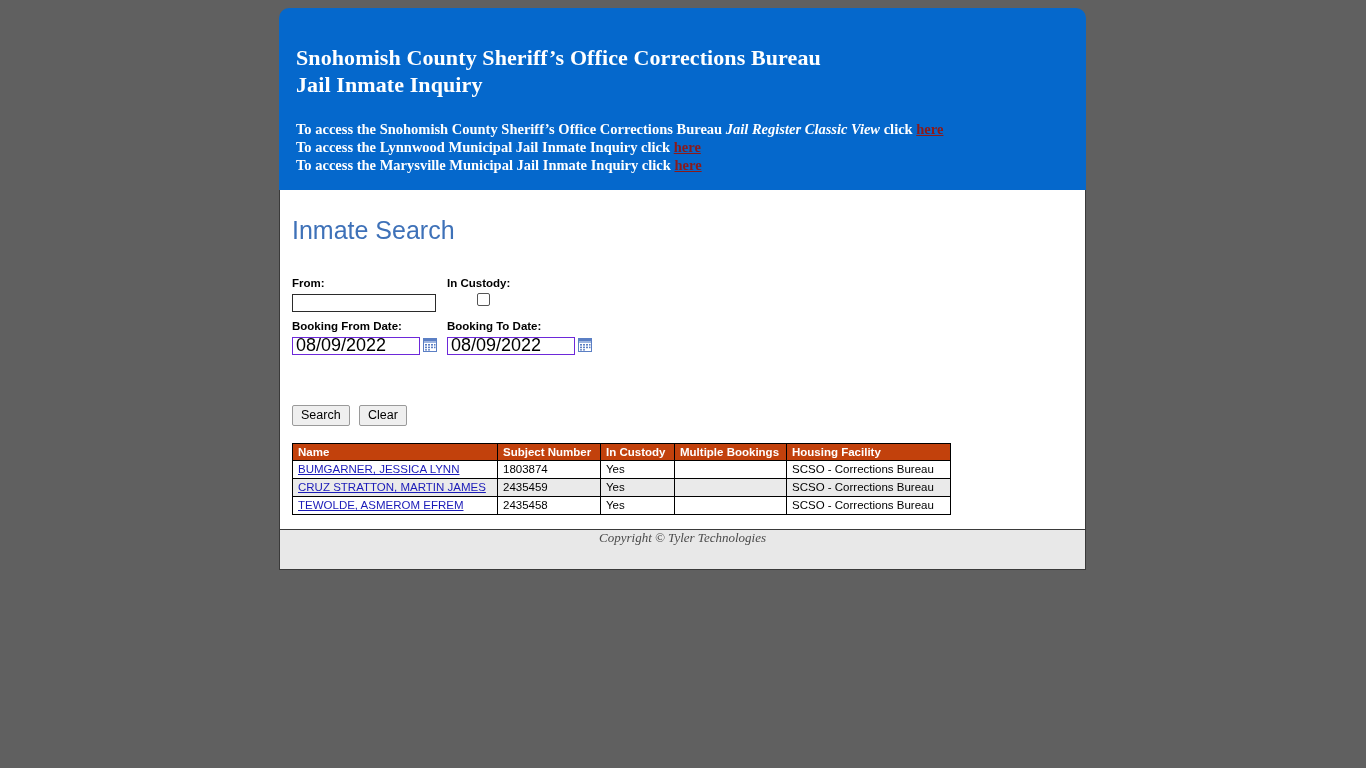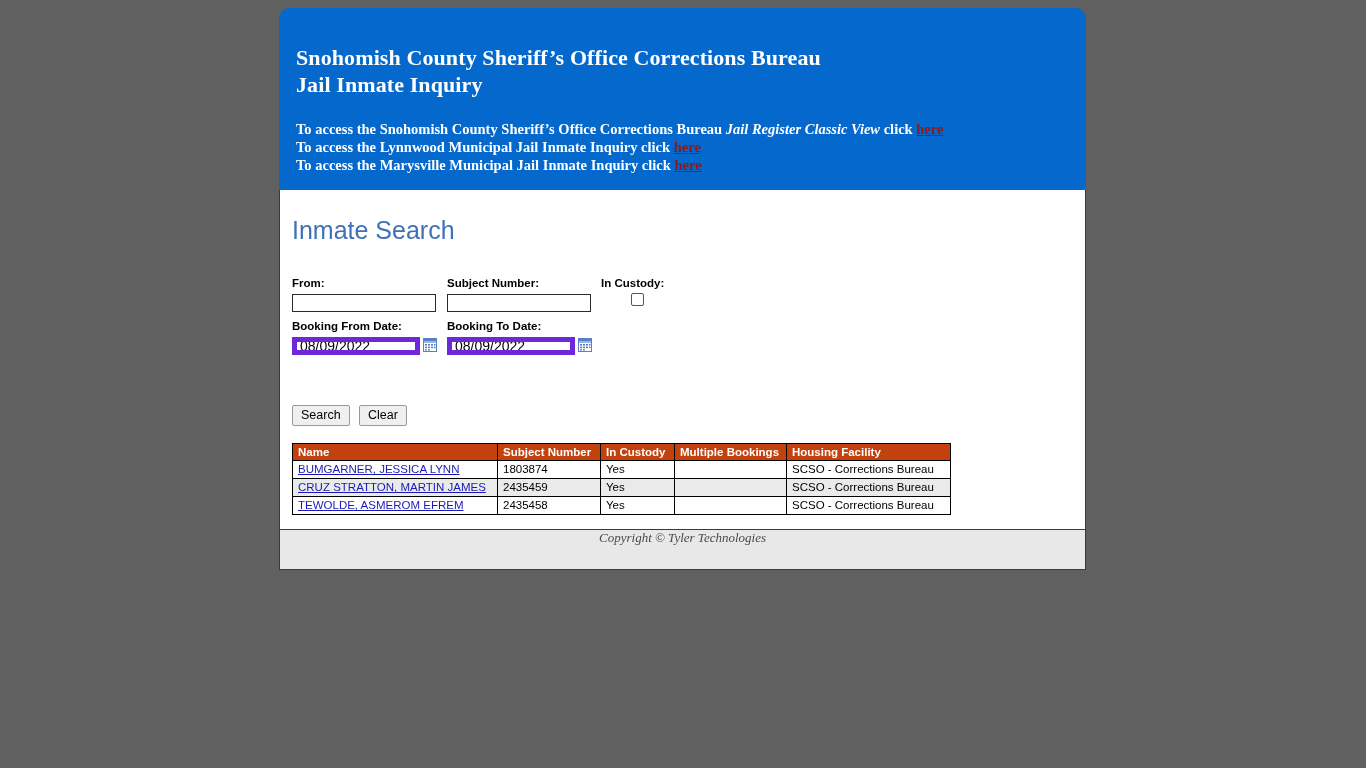--- a/index.html
+++ b/index.html
@@ -103,24 +103,24 @@
     font-size: 12px;
     padding: 1px 3px;
     color: #000;
     outline: none;
     vertical-align: middle;
   }
   .dinput {
     width: 128px;
     height: 18px;
     box-sizing: border-box;
-    border: 5px solid #6d28d9;
-    background: #ffffff;
-    font-family: "Liberation Sans", sans-serif;
-    font-size: 14px;
+    border: 1px solid #6d28d9;
+    background: #ffffff;
+    font-family: "Liberation Sans", sans-serif;
+    font-size: 18px;
     padding: 1px 3px;
     color: #000;
     outline: none;
     vertical-align: middle;
   }
   .cal-icon {
     display: inline-block;
     width: 14px;
     height: 14px;
     margin-left: 3px;
@@ -257,24 +257,20 @@
     <div class="page-title">Inmate Search</div>
 
     <div class="form-area">
 
       <div class="form-row">
         <div class="field name-f">
           <span class="flabel">From:</span>
           <input class="tinput" type="text" value="" style="">
         </div>
 
-        <div class="field subject-f">
-          <span class="flabel">Subject Number:</span>
-          <input class="tinput" type="text" value="" style="">
-        </div>
 
 
         <div class="field custody-f">
           <span class="flabel">In Custody:</span>
           <span class="chk"></span>
         </div>
       </div>
 
       <div class="form-row second">
         <div class="field from-f">

